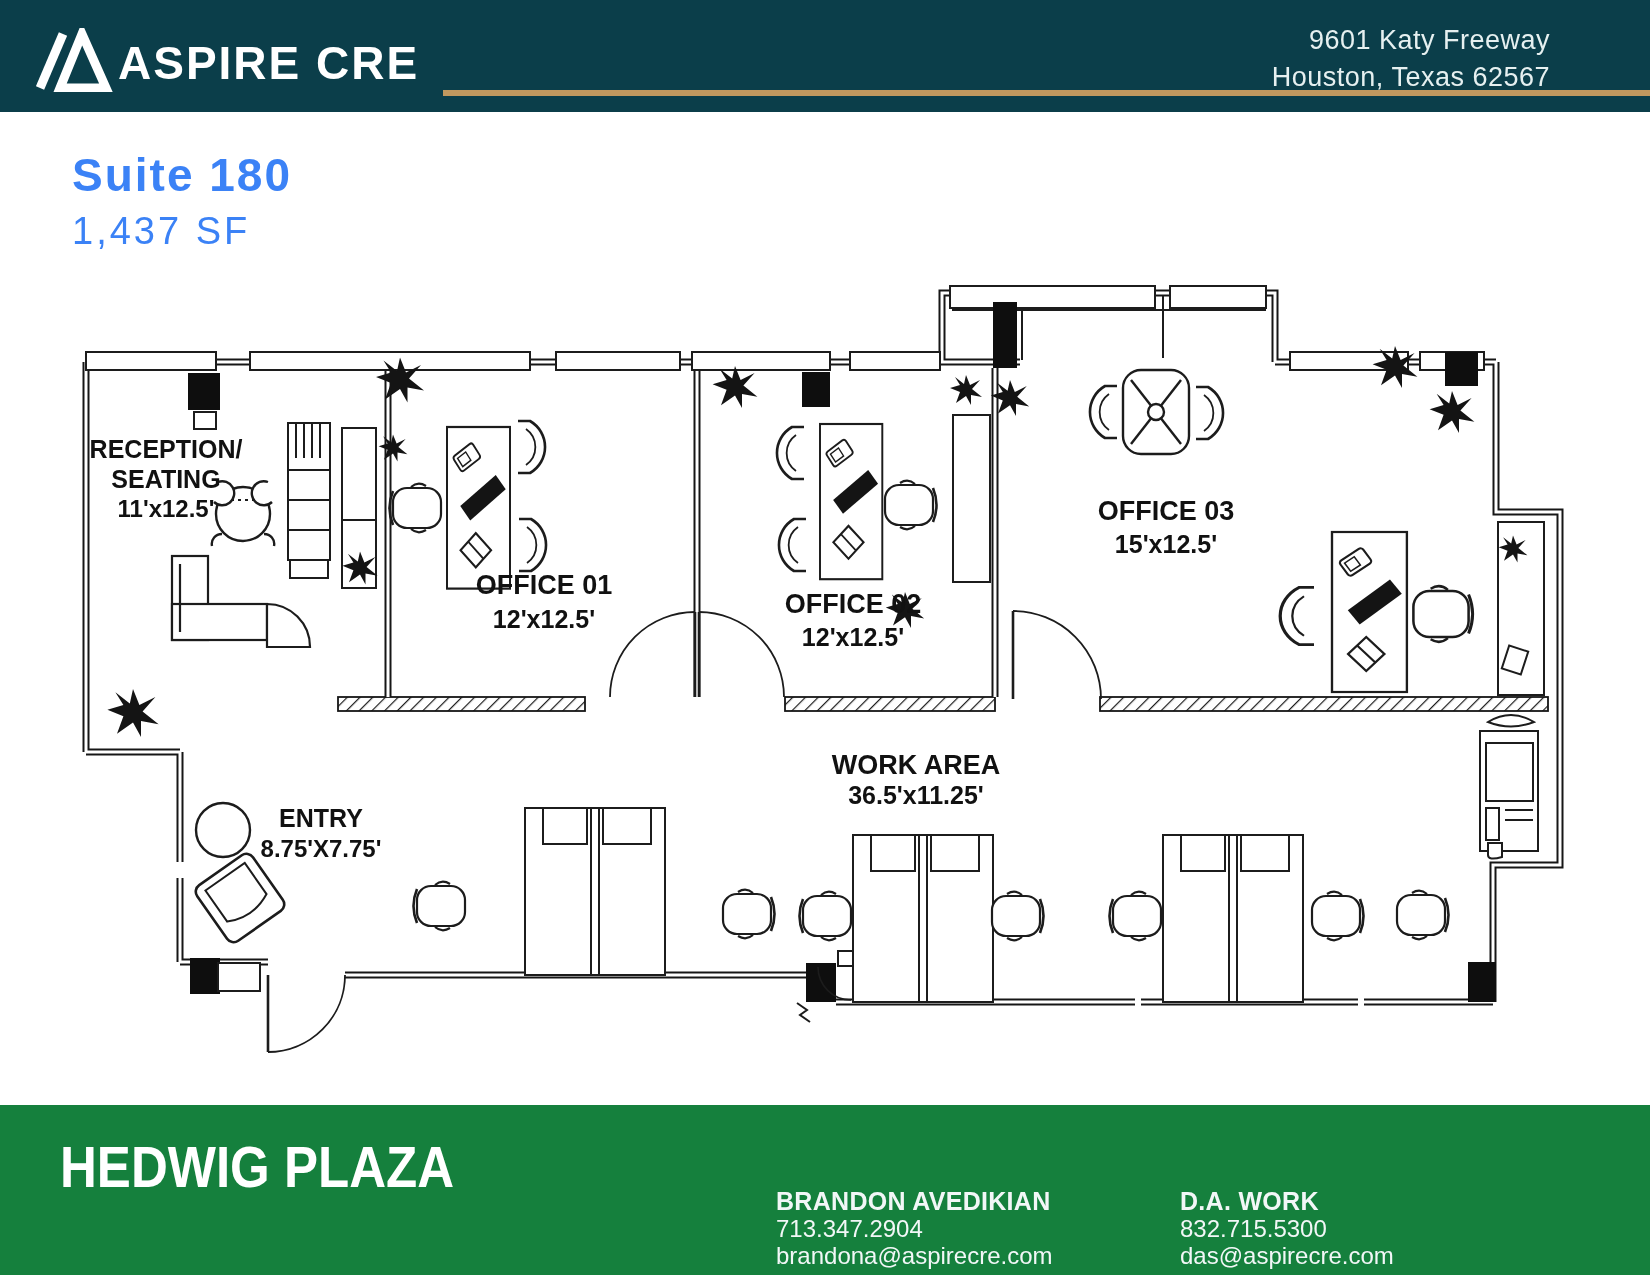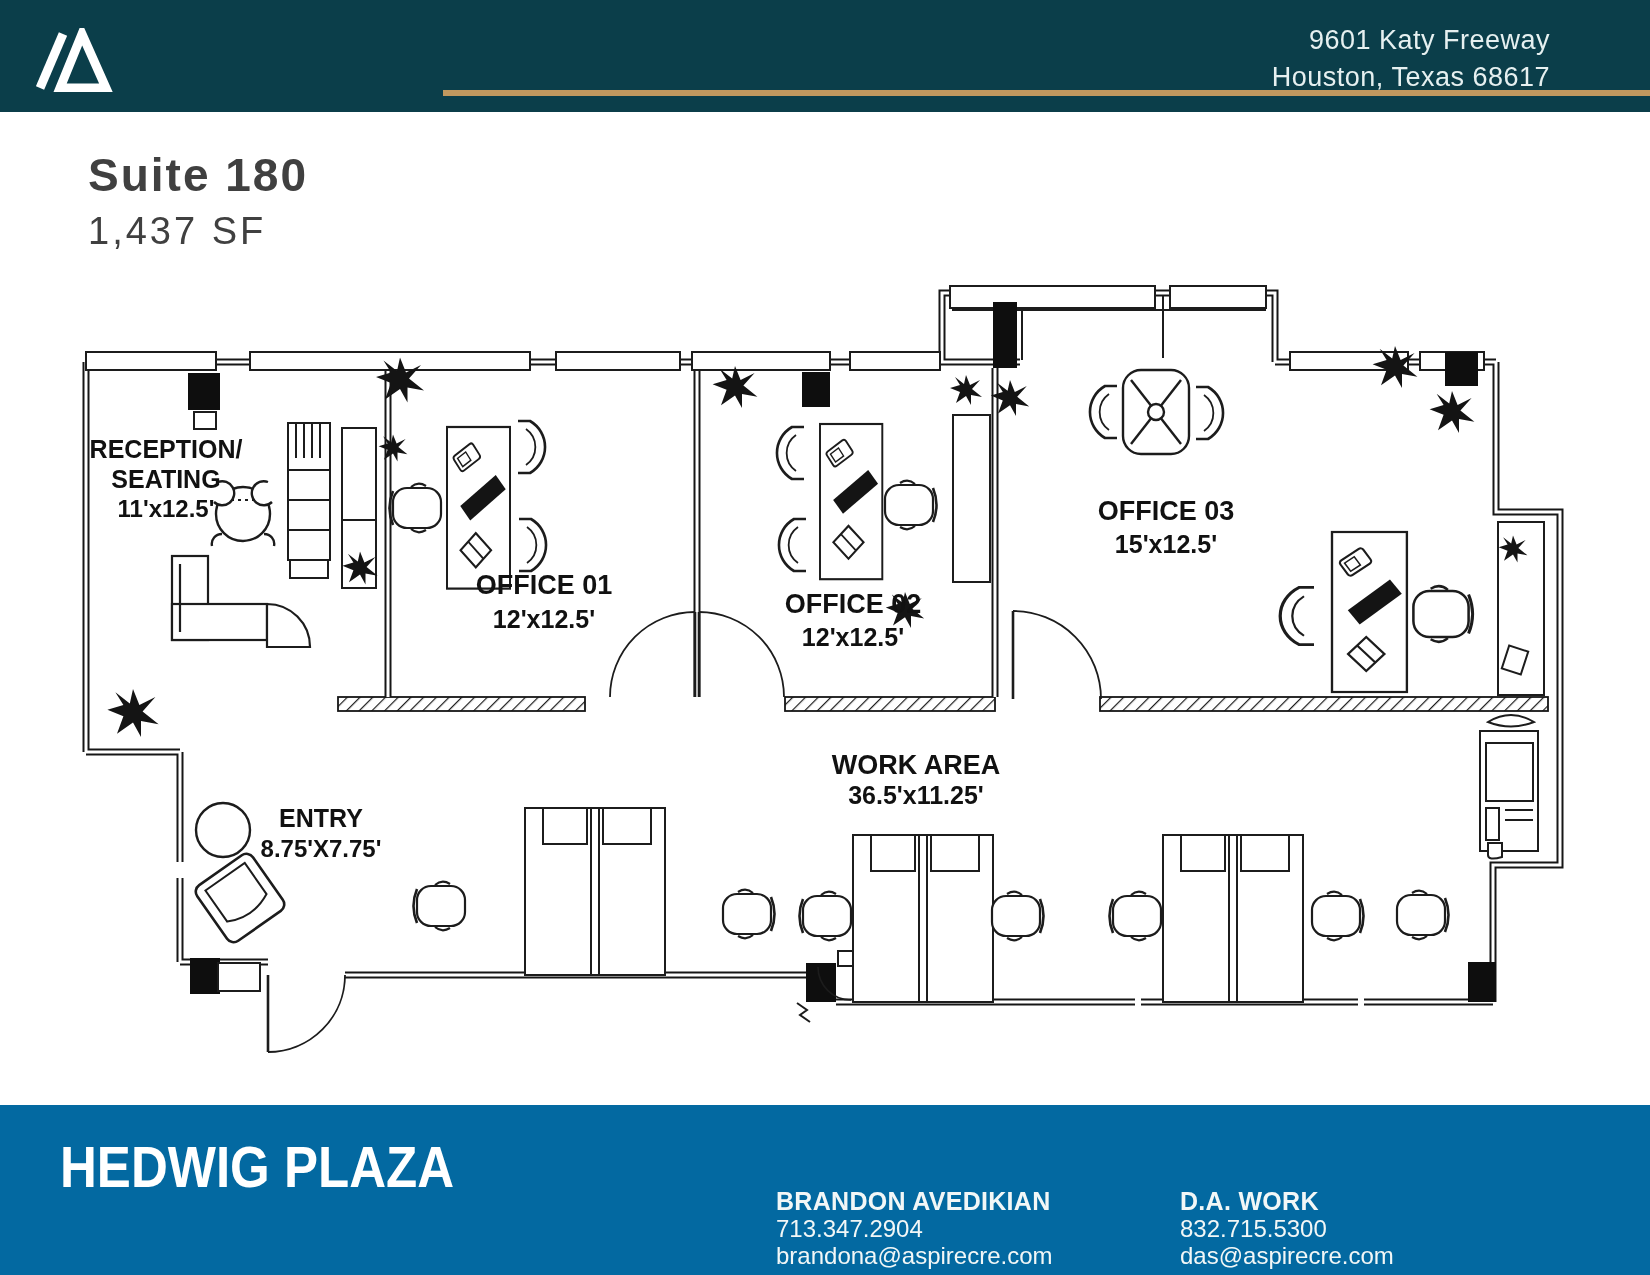--- a/index.html
+++ b/index.html
@@ -7,50 +7,51 @@
         font-family:"Liberation Sans",sans-serif;}
   
   .header{position:absolute;left:0;top:0;width:1650px;height:112px;background:#0b3e4a;}
   .logo{position:absolute;left:36px;top:28px;}
   .brand{position:absolute;left:118px;top:36px;color:#ffffff;font-size:46px;font-weight:bold;
          letter-spacing:2px;white-space:nowrap;}
   .gold-rule{position:absolute;left:443px;top:90px;width:1207px;height:6px;background:#c1985f;}
   .addr{position:absolute;right:100px;top:22px;text-align:right;color:#e6f0f0;
         font-size:27px;font-weight:300;line-height:37px;letter-spacing:0.5px;}
   
-  .suite{position:absolute;left:88px;top:148px;color:#404040;}
+  .suite{position:absolute;left:72px;top:148px;color:#3b82f6;}
   .suite-name{font-size:46px;font-weight:600;letter-spacing:2px;}
   .suite-sf{font-size:38px;font-weight:400;letter-spacing:3px;margin-top:8px;}
   
   .plan{position:absolute;left:0;top:0;width:1650px;height:1275px;}
   
-  .footer{position:absolute;left:0;top:1105px;width:1650px;height:170px;background:#0369a1;color:#fff;}
+  .footer{position:absolute;left:0;top:1105px;width:1650px;height:170px;background:#15803d;color:#fff;}
   .building{position:absolute;left:60px;top:28px;font-size:58px;font-weight:bold;
             transform:scaleX(0.88);transform-origin:left center;white-space:nowrap;letter-spacing:0;}
   .contact{position:absolute;top:38px;line-height:27px;color:#f2f7f7;}
   .contact .c-name{font-size:25px;font-weight:bold;letter-spacing:0.3px;margin-top:45px;}
   .contact .c-line{font-size:24px;font-weight:300;}
   .contact-1{left:776px;}
   .contact-2{left:1180px;}
   svg text{font-family:"Liberation Sans",sans-serif;}
 </style>
 </head>
 <body>
 
 <div class="page">
 
   <div class="header">
     <svg class="logo" width="78" height="64" viewBox="0 0 78 64">
       <path d="M4,60 L27,6" stroke="#fff" stroke-width="9" fill="none"></path>
       <path d="M24,60 L46,6 L70,60 Z" stroke="#fff" stroke-width="9" fill="none" stroke-linejoin="miter"></path>
     </svg>
+    <div class="brand">ASPIRE CRE</div>
     <div class="gold-rule"></div>
     <div class="addr">
       <div>9601 Katy Freeway</div>
-      <div>Houston, Texas 68617</div>
+      <div>Houston, Texas 62567</div>
     </div>
   </div>
 
   <div class="suite">
     <div class="suite-name">Suite 180</div>
     <div class="suite-sf">1,437 SF</div>
   </div>
 
   <svg class="plan" viewBox="0 0 1650 1275">
     <defs>

